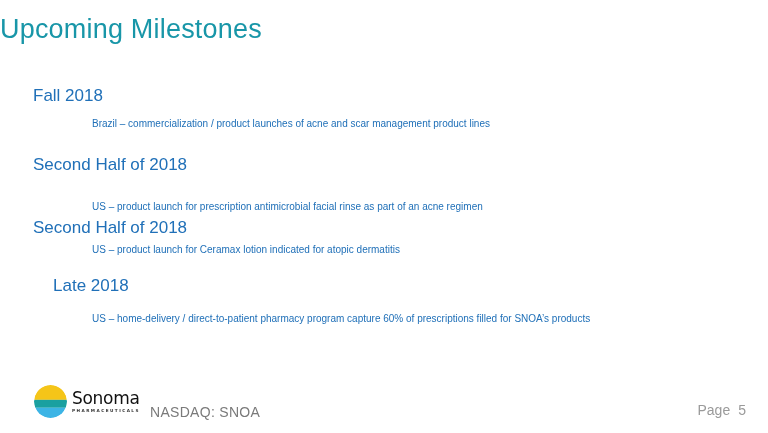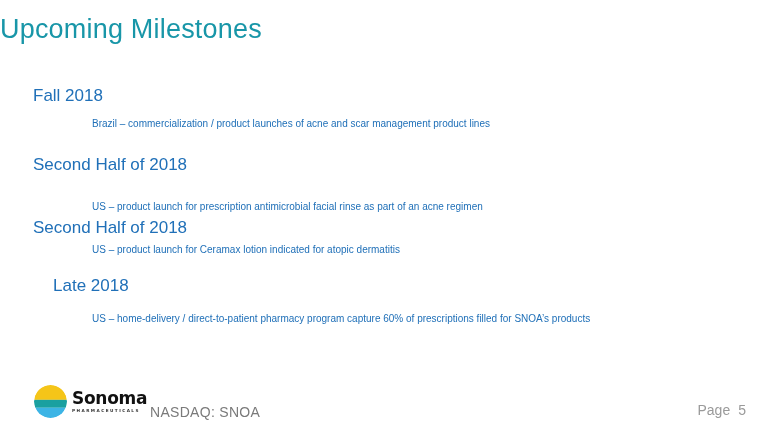--- a/index.html
+++ b/index.html
@@ -96,21 +96,21 @@
   }
   .logo-words {
     margin-left: 5px;
     display: flex;
     flex-direction: column;
     justify-content: center;
   }
   .logo-wordmark {
     font-family: "DejaVu Sans", sans-serif;
     font-size: 17px;
-    font-weight: bold;
+    font-weight: normal;
     color: #111111;
     line-height: 1;
     letter-spacing: -0.3px;
   }
   .logo-sub {
     font-family: "DejaVu Sans", sans-serif;
     font-size: 4.2px;
     font-weight: bold;
     color: #333333;
     letter-spacing: 1.45px;

